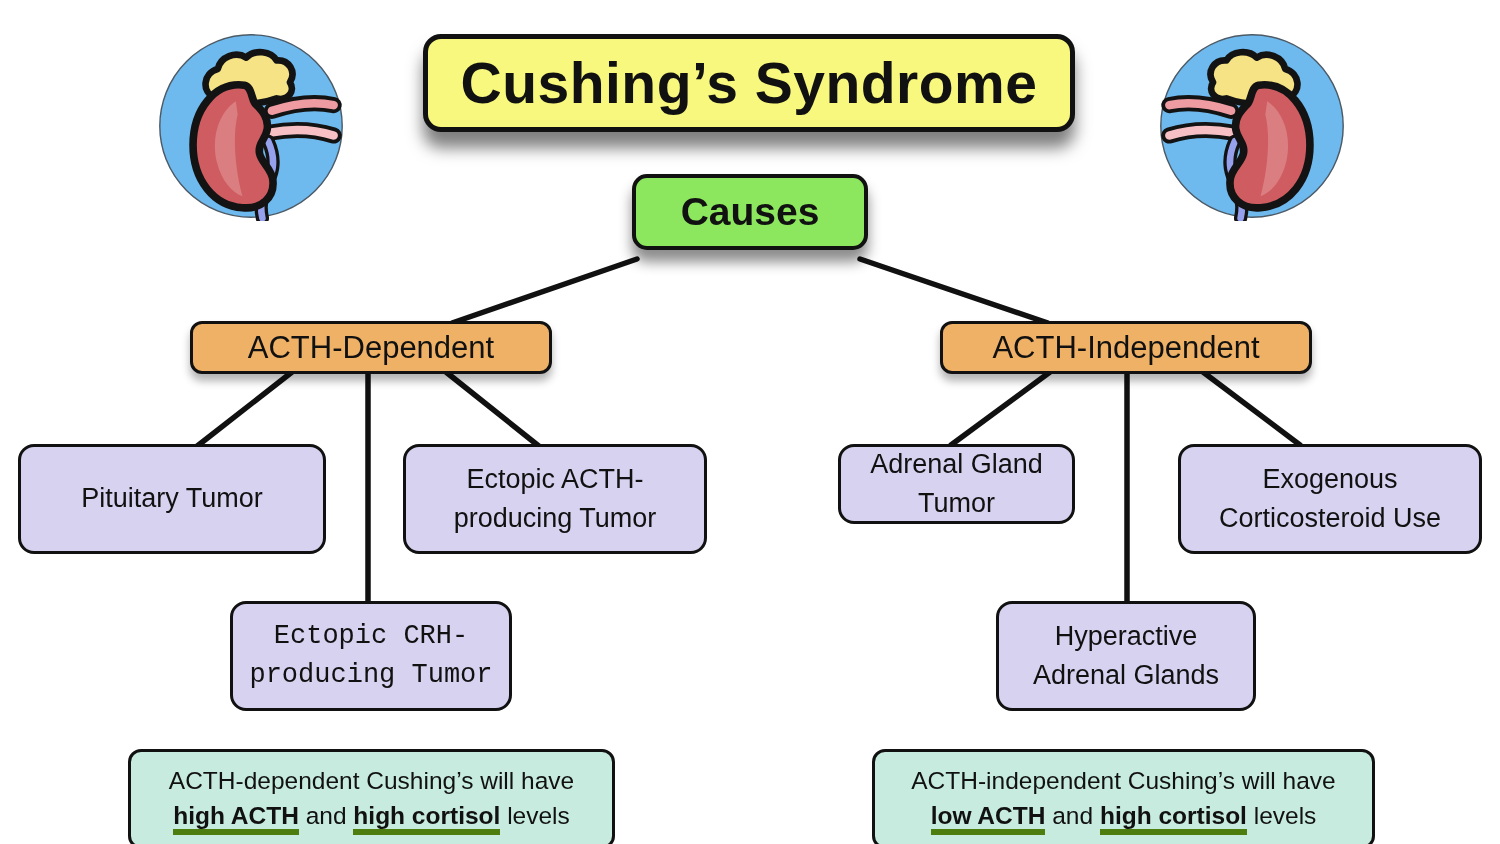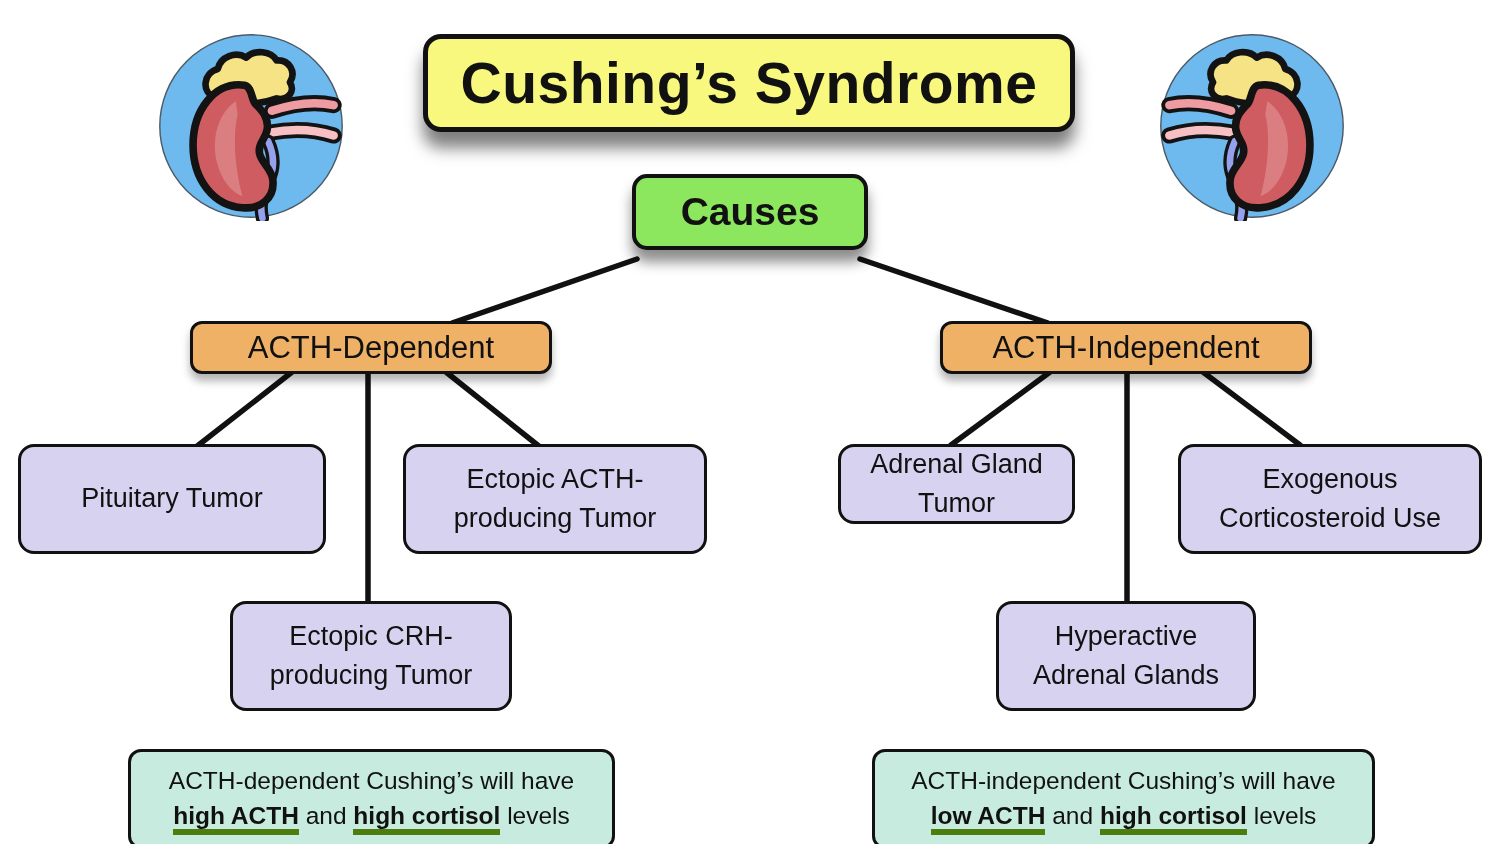--- a/index.html
+++ b/index.html
@@ -33,21 +33,21 @@
     box-shadow:0 7px 9px rgba(0,0,0,0.30);
   }
   .branch-left  { left:190px; top:300px; width:362px; }
   .branch-right { left:940px; top:300px; width:372px; }
   .leaf-box {
     background:var(--leaf_bg,#d7d2f0); border-radius:16px; border-width:3.5px;
     font-size:27px; line-height:1.45; flex-direction:column;
   }
   .leaf-pituitary { left:18px;   top:423px; width:308px; height:110px; }
   .leaf-eacth     { left:403px;  top:423px; width:304px; height:110px; }
-  .leaf-ecrh      { left:230px;  top:580px; width:282px; height:110px; }
+  .leaf-ecrh      { left:230px;  top:580px; width:282px; height:110px;font-family:Liberation Mono, monospace; }
   .leaf-adrenal   { left:838px;  top:423px; width:237px; height:80px; }
   .leaf-exo       { left:1178px; top:423px; width:304px; height:110px; }
   .leaf-hyper     { left:996px;  top:580px; width:260px; height:110px; }
   .note-box {
     background:var(--note_bg,#c7ecdf); border-radius:13px; border-width:3.5px;
     font-size:24.5px; line-height:1.42; flex-direction:column; padding:6px 10px;
   }
   .note-left  { left:128px; top:728px; width:487px; height:100px; }
   .note-right { left:872px; top:728px; width:503px; height:100px; }
   .bu { font-weight:bold; border-bottom:6px solid #4d7c0f;text-align:center; }

